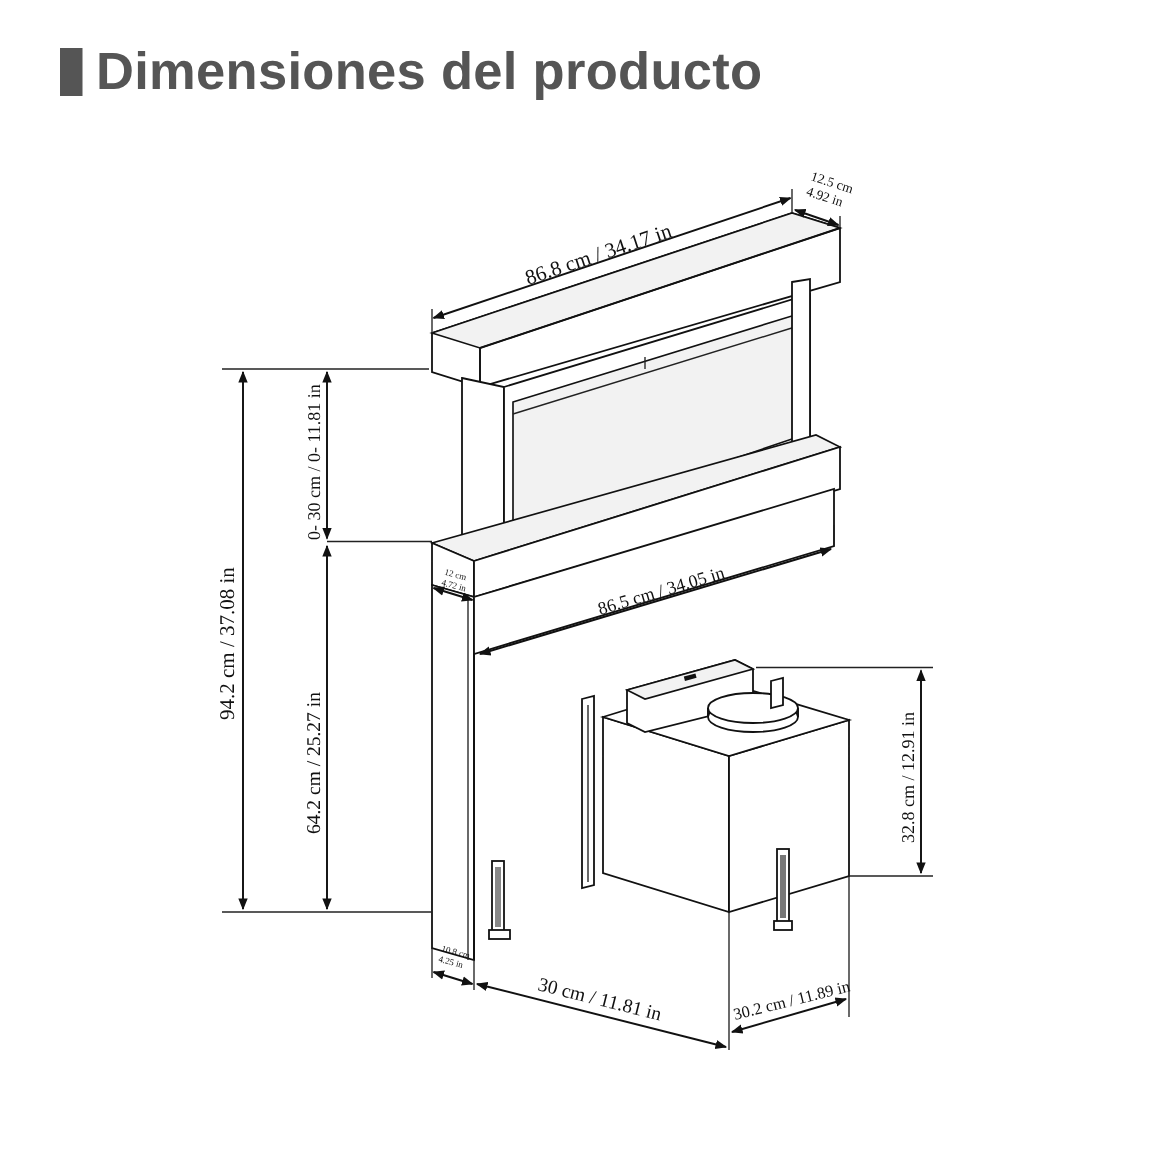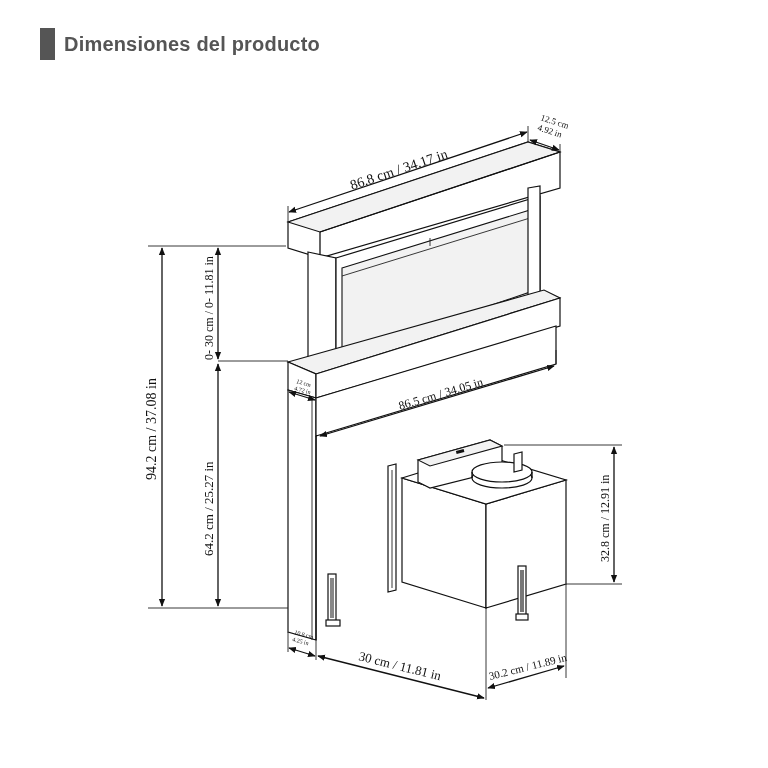--- a/index.html
+++ b/index.html
@@ -1,19 +1,19 @@
 <!DOCTYPE html>
 <html><head>
 <meta charset="utf-8">
 <style>
   html, body { margin: 0; padding: 0; background: #ffffff; }
   body { width: 768px; height: 768px; position: relative; overflow: hidden; font-family: "Liberation Sans", sans-serif; }
   .header { position: absolute; left: 40px; top: 28px; display: flex; align-items: center; }
   .header-bar { width: 15px; height: 32px; background: #555555; margin-right: 9px; }
-  .header-title { font-family: "Liberation Sans", sans-serif; font-weight: bold; font-size: 20px; color: #555555; letter-spacing: 0.2px; }
+  .header-title { font-family: "Liberation Sans", sans-serif; font-weight: bold; font-size: 35px; color: #555555; letter-spacing: 0.2px; }
   svg { position: absolute; left: 0; top: 0; }
   .dim { font-family: "Liberation Serif", serif; fill: #111; }
   .line { stroke: #111; fill: none; stroke-width: 1.3; }
   .thin { stroke: #222; fill: none; stroke-width: 0.9; }
   .face { fill: #ffffff; stroke: #111; stroke-width: 1.2; }
   .shade { fill: #f2f2f2; stroke: #111; stroke-width: 1.1; }
 </style>
 </head>
 <body>
 

